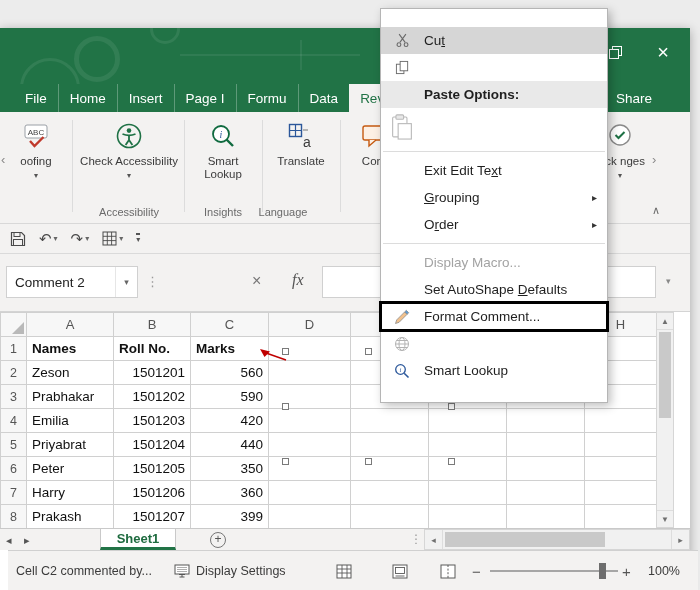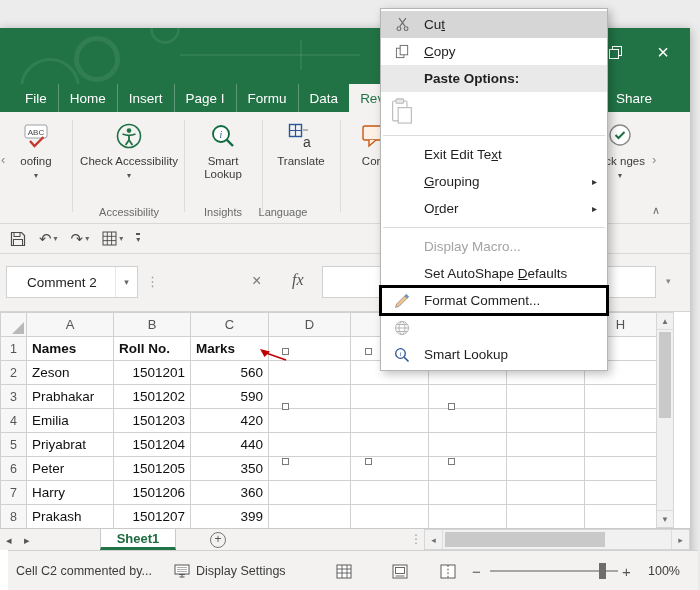--- a/index.html
+++ b/index.html
@@ -41,21 +41,21 @@
 
   
   .quickrow{position:absolute;left:0;top:224px;width:690px;height:30px;background:#f3f2f1;border-bottom:1px solid #dadada;display:flex;align-items:center;gap:13px;padding-left:10px;color:#4a4a4a}
   .qitem{display:flex;align-items:center;gap:2px;font-size:15px}
   .qcaret{font-size:8px;color:#666}
   .qbar{display:inline-block;border-top:2px solid #555;padding-top:1px;font-size:8px;color:#555;line-height:8px}
 
   
   .fbar{position:absolute;left:0;top:254px;width:690px;height:58px;background:#f3f2f1;border-bottom:1px solid #d4d4d4}
   .namebox{position:absolute;left:6px;top:12px;width:132px;height:32px;background:#fff;border:1px solid #d0d0d0;display:flex;align-items:center;font-size:13.5px;color:#222}
-  .namebox .nbtext{flex:1;padding-left:20px}
+  .namebox .nbtext{flex:1;padding-left:8px}
   .nbcaret{width:22px;text-align:center;color:#666;font-size:9px;border-left:1px solid #e6e6e6;align-self:stretch;display:flex;align-items:center;justify-content:center}
   .fdots{position:absolute;left:146px;top:20px;color:#9a9a9a;font-size:13px}
   .fcancel{position:absolute;left:252px;top:18px;color:#777;font-size:16px}
   .fx{position:absolute;left:292px;top:17px;font-family:"Liberation Serif",serif;font-style:italic;font-size:16px;color:#555}
   .ffield{position:absolute;left:322px;top:12px;width:334px;height:32px;background:#fff;border:1px solid #d0d0d0}
   .fexpand{position:absolute;left:666px;top:22px;color:#888;font-size:9px}
 
   
   table.sheet{position:absolute;left:0;top:312px;border-collapse:collapse;table-layout:fixed;background:#fff}
   table.sheet th,table.sheet td{border:1px solid #d0d0d0;height:24px;overflow:hidden;white-space:nowrap}
@@ -88,21 +88,21 @@
   .tdots{position:absolute;left:410px;top:3px;color:#999;font-size:12px}
   .hscroll{position:absolute;left:424px;top:0;width:266px;height:21px;background:#f1f1f1;border:1px solid #d6d6d6}
   .harrow{position:absolute;top:0;width:18px;height:19px;display:flex;align-items:center;justify-content:center;font-size:9px;color:#707070}
   .hthumb{position:absolute;left:20px;top:2px;width:160px;height:15px;background:#c9c9c9}
 
   
   .status{position:absolute;left:8px;top:550px;width:690px;height:40px;background:#f3f2f1;border-top:1px solid #d0d0d0;font-size:12.5px;color:#3b3b3b}
   .sitem{position:absolute;top:0;height:40px;display:flex;align-items:center;gap:6px}
 
   
-  .menu{position:absolute;left:380px;top:8px;width:228px;background:#fff;border:1px solid #b5b5b5;box-shadow:3px 3px 9px rgba(0,0,0,.25);padding:2px 0;z-index:100}
+  .menu{position:absolute;left:380px;top:8px;width:228px;background:#fff;border:1px solid #b5b5b5;box-shadow:3px 3px 9px rgba(0,0,0,.25);padding:18px 0;z-index:100}
   .menu-item{position:relative;height:27px;display:flex;align-items:center;padding:0 10px 0 8px;font-size:13.5px;color:#1f1f1f}
   .menu-item.hover{background:#d6d6d6}
   .menu-item.header{background:#e9e9e9;font-weight:bold}
   .menu-item.disabled{color:#a3a3a3}
   .micon{width:26px;flex:none;display:flex;align-items:center;justify-content:center;margin-right:9px}
   .mlabel{flex:1;white-space:nowrap}
   .marrow{margin-left:auto;color:#333;font-size:10px}
   .menu-sep{height:1px;background:#dcdcdc;margin:5px 2px}
   .menu-paste{height:38px;display:flex;align-items:center;padding-left:8px}
   .menu-item.annotated::after{content:"";position:absolute;left:-2px;right:-2px;top:-2px;bottom:-2px;border:3px solid #000;pointer-events:none}
@@ -493,21 +493,20 @@
         </span>
         <span class="mlabel">Cu<u>t</u></span>
       </div>
       <div class="menu-item">
         <span class="micon">
           <svg width="15" height="15" viewBox="0 0 16 16">
             <rect x="1.5" y="4.5" width="8" height="10" fill="#fff" stroke="#6b6b6b"></rect>
             <rect x="5.5" y="1.5" width="8" height="10" fill="#fff" stroke="#6b6b6b"></rect>
           </svg>
         </span>
-        <span class="mlabel"><u>C</u>opy</span>
       </div>
       <div class="menu-item header">
         <span class="micon"></span>
         <span class="mlabel">Paste Options:</span>
       </div>
       <div class="menu-paste">
         <span class="micon">
           <svg width="22" height="27" viewBox="0 0 20 24">
             <rect x="1.5" y="2.5" width="13" height="18" rx="1" fill="#fff" stroke="#b9b9b9"></rect>
             <rect x="4.5" y="0.5" width="7" height="4" rx="1" fill="#e8e8e8" stroke="#b9b9b9"></rect>

